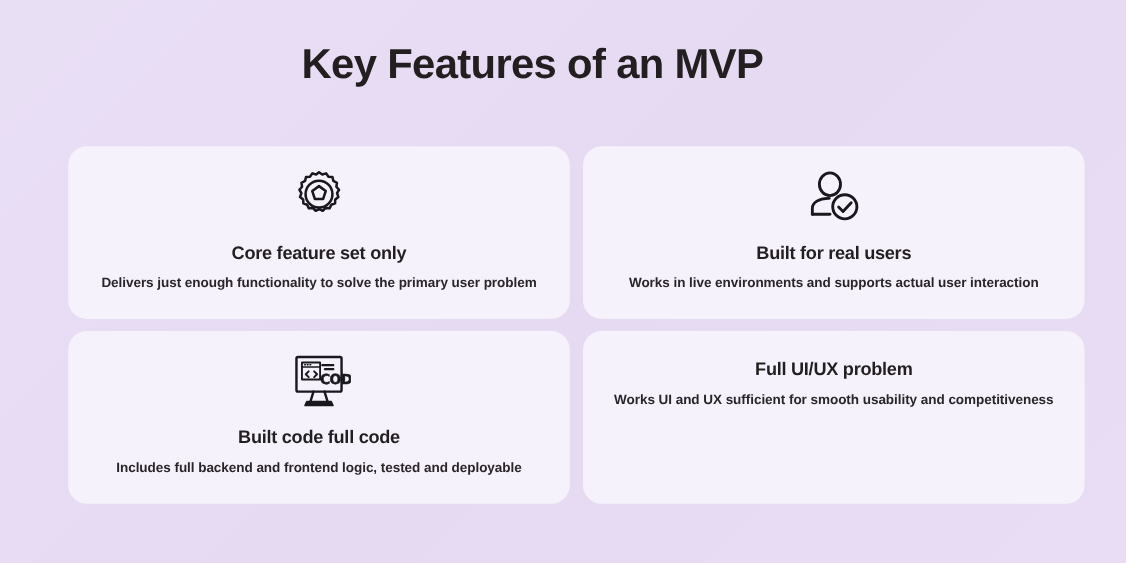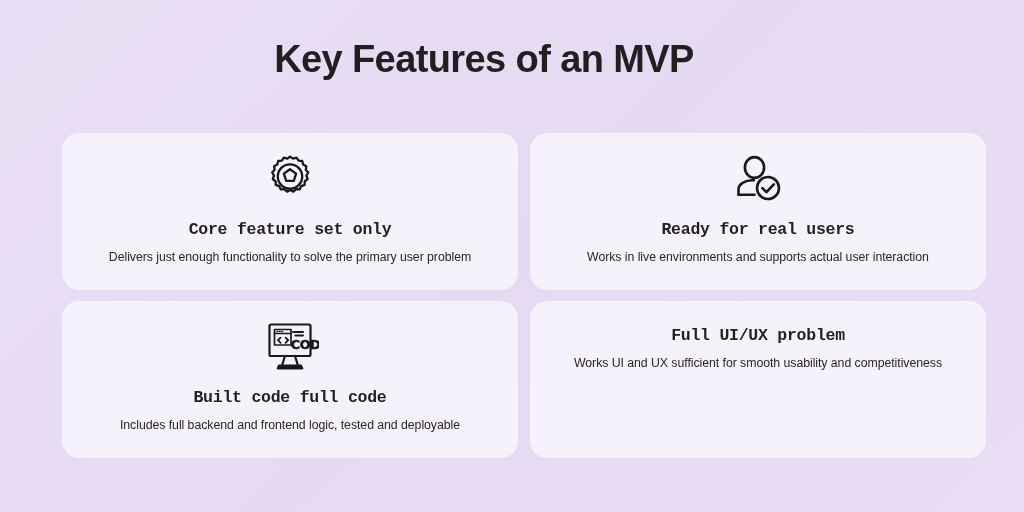--- a/index.html
+++ b/index.html
@@ -65,26 +65,25 @@
     display: block;
   }
   .card-heading {
     margin-top: 11px;
     font-size: 16.5px;
     font-weight: bold;
     color: #231f20;
     letter-spacing: -0.25px;
     text-align: center;
     line-height: 1.1;
-    font-family: Liberation Mono, monospace;
   }
   .card-desc {
     margin-top: 11px;
     font-size: 12.3px;
-    font-weight: normal;
+    font-weight: bold;
     color: #2a2528;
     text-align: center;
     line-height: 1.25;
     padding: 0 16px;
     letter-spacing: -0.05px;
   }
   .mono-label {
     font-family: "DejaVu Sans", sans-serif;
     font-weight: bold;
   }
@@ -114,21 +113,21 @@
     <div class="card">
       <div class="card-icon">
         <svg width="56" height="52" viewBox="0 0 56 52" fill="none" stroke="#19181c" stroke-width="2.6" stroke-linejoin="round" stroke-linecap="round">
           <ellipse cx="24.5" cy="14.5" rx="9.6" ry="10.4"></ellipse>
           <path d="M8.5 41.8 v-5.6 c0 -5.0 6.4 -8.9 14.0 -8.9 h1.4"></path>
           <path d="M8.5 41.8 h16.0"></path>
           <circle cx="38.0" cy="35.0" r="11.0"></circle>
           <path d="M32.4 35.2 l4.0 4.0 7.4 -7.8"></path>
         </svg>
       </div>
-      <div class="card-heading">Ready for real users</div>
+      <div class="card-heading">Built for real users</div>
       <div class="card-desc">Works in live environments and supports actual user interaction</div>
     </div>
 
     <div class="card">
       <div class="card-icon">
         <svg width="58" height="54" viewBox="0 0 58 54" fill="none" stroke="#19181c" stroke-width="2.2" stroke-linejoin="round" stroke-linecap="round">
           <rect x="8.5" y="4.5" rx="1.5" ry="1.5" width="41" height="31.5"></rect>
           <path d="M24 36.0 l-2.6 8.4 M34 36.0 l2.6 8.4"></path>
           <path d="M18.0 45.2 h22.0 l1.6 3.4 h-25.2z" fill="#19181c" stroke-width="1.6"></path>
           <rect x="13.5" y="9.5" width="16.5" height="15.5" stroke-width="1.7"></rect>

